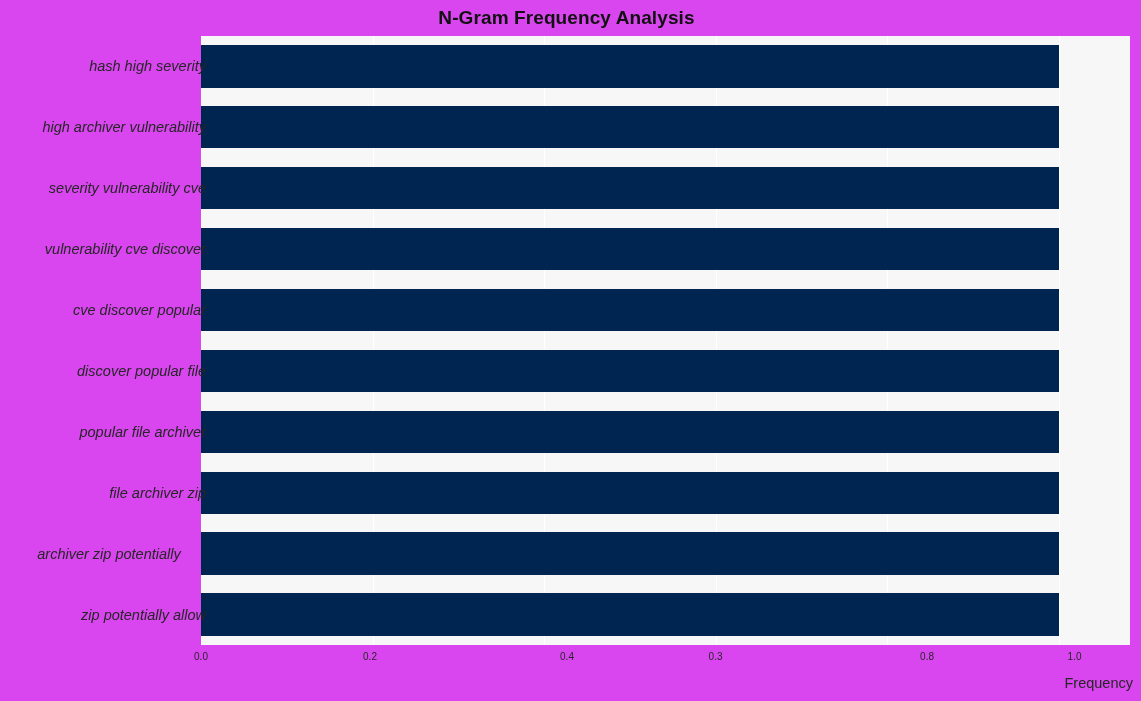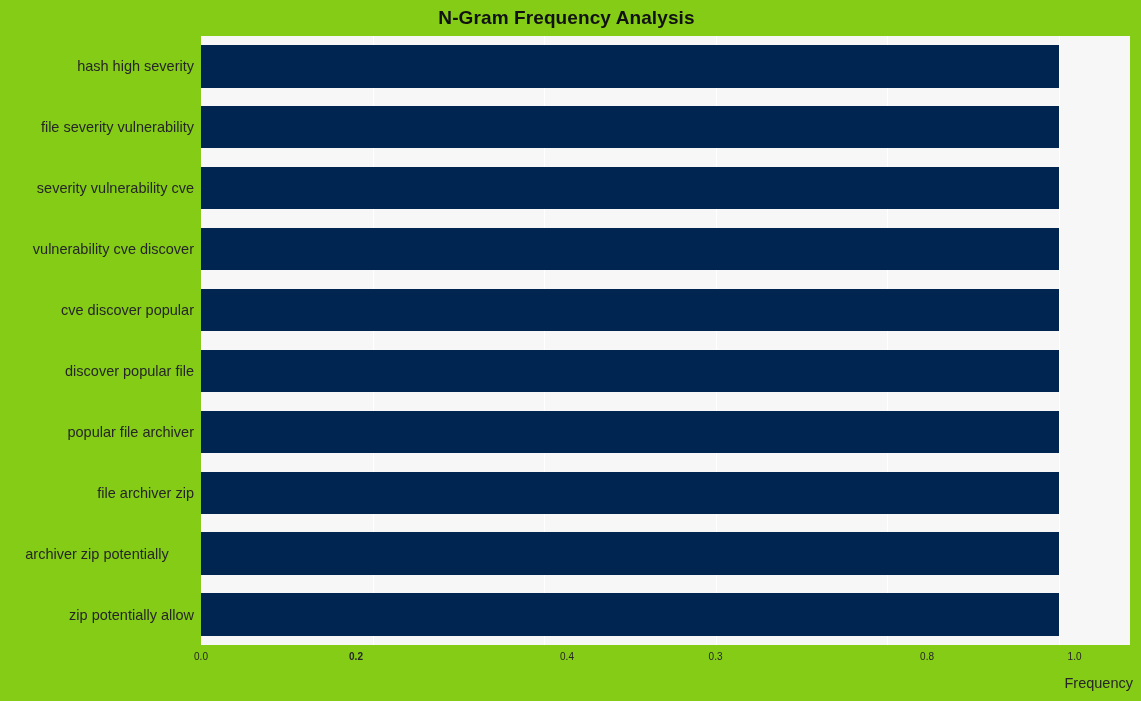--- a/index.html
+++ b/index.html
@@ -13,21 +13,21 @@
     font-family: "Liberation Sans", sans-serif;
     overflow: hidden;
     position: relative;
   }
 
   #figure {
     position: absolute;
     left: 0; top: 0;
     width: 1141px;
     height: 701px;
-    background: #84cc16;
+    background: #d946ef;
   }
 
   
   #chart-title {
     position: absolute;
     left: 0;
     top: 7px;
     width: 1133px;
     text-align: center;
     font-size: 19px;
@@ -64,24 +64,25 @@
   }
   .bar {
     position: absolute;
     left: 0;
     background: #002550;
   }
 
   
   #y-labels {
     position: absolute;
-    left: 0;
+    left: 12px;
     top: 36px;
     width: 194px;
     height: 609px;
+    font-style: italic;
   }
   .y-label {
     position: absolute;
     right: 0;
     width: 194px;
     text-align: right;
     font-size: 14.5px;
     color: #262626;
     white-space: nowrap;
     transform: translateY(-50%);
@@ -139,34 +140,34 @@
         <div class="bar" title="discover popular file: 1" style="top: 313.787px; height: 42.3255px; width: 857.565px; background: rgb(0, 37, 80);"></div>
         <div class="bar" title="popular file archiver: 1" style="top: 374.687px; height: 42.3255px; width: 857.565px; background: rgb(0, 37, 80);"></div>
         <div class="bar" title="file archiver zip: 1" style="top: 435.587px; height: 42.3255px; width: 857.565px; background: rgb(0, 37, 80);"></div>
         <div class="bar" title="archiver zip potentially: 1" style="top: 496.487px; height: 42.3255px; width: 857.565px; background: rgb(0, 37, 80);"></div>
         <div class="bar" title="zip potentially allow: 1" style="top: 557.387px; height: 42.3255px; width: 857.565px; background: rgb(0, 37, 80);"></div>
       </div>
   </div>
 
   <div id="y-labels">
       <div class="y-label" style="top: 30.45px;">hash high severity</div>
-      <div class="y-label" style="top: 91.35px;">file severity vulnerability</div>
+      <div class="y-label" style="top: 91.35px;">high archiver vulnerability</div>
       <div class="y-label" style="top: 152.25px;">severity vulnerability cve</div>
       <div class="y-label" style="top: 213.15px;">vulnerability cve discover</div>
       <div class="y-label" style="top: 274.05px;">cve discover popular</div>
       <div class="y-label" style="top: 334.95px;">discover popular file</div>
       <div class="y-label" style="top: 395.85px;">popular file archiver</div>
       <div class="y-label" style="top: 456.75px;">file archiver zip</div>
       <div class="y-label" style="top: 517.65px; text-align: center;">archiver zip potentially</div>
       <div class="y-label" style="top: 578.55px;">zip potentially allow</div>
     </div>
 
   <div id="x-ticks">
       <div class="x-tick" style="left: 201px;">0.0</div>
-      <div class="x-tick" style="left: 356px; font-weight: bold;">0.2</div>
+      <div class="x-tick" style="left: 370px;">0.2</div>
       <div class="x-tick" style="left: 567px;">0.4</div>
       <div class="x-tick" style="left: 715.539px;">0.3</div>
       <div class="x-tick" style="left: 887.052px; margin-left: 40px;">0.8</div>
       <div class="x-tick" style="left: 1058.56px; margin-left: 16px;">1.0</div>
     </div>
 
   <div id="x-axis-label">Frequency</div>
 
 </div>
 

